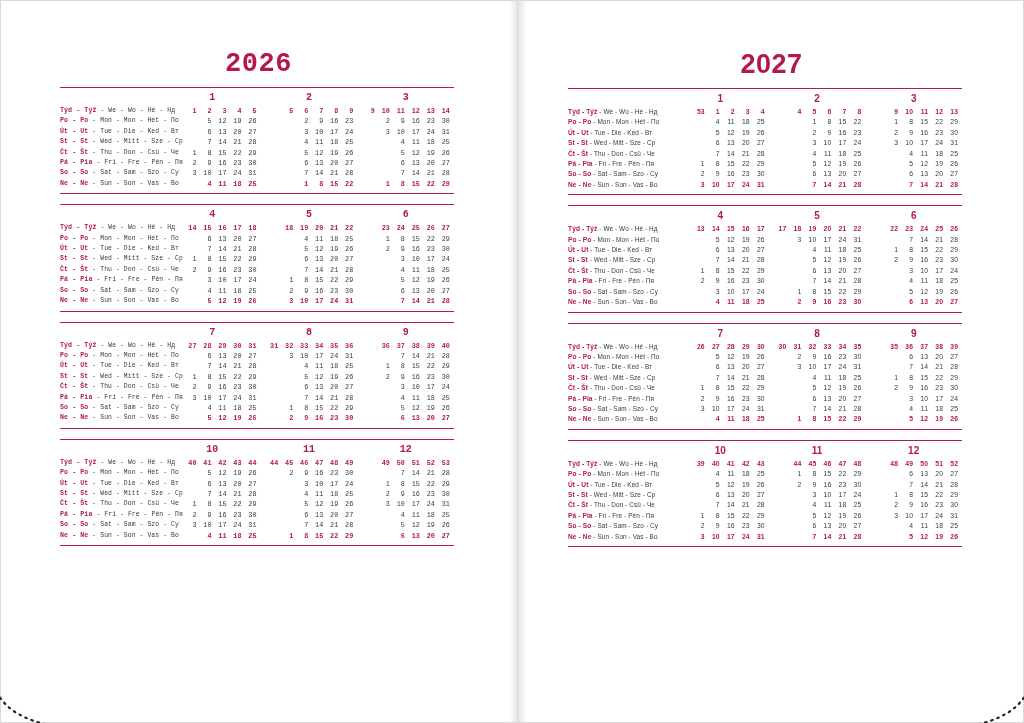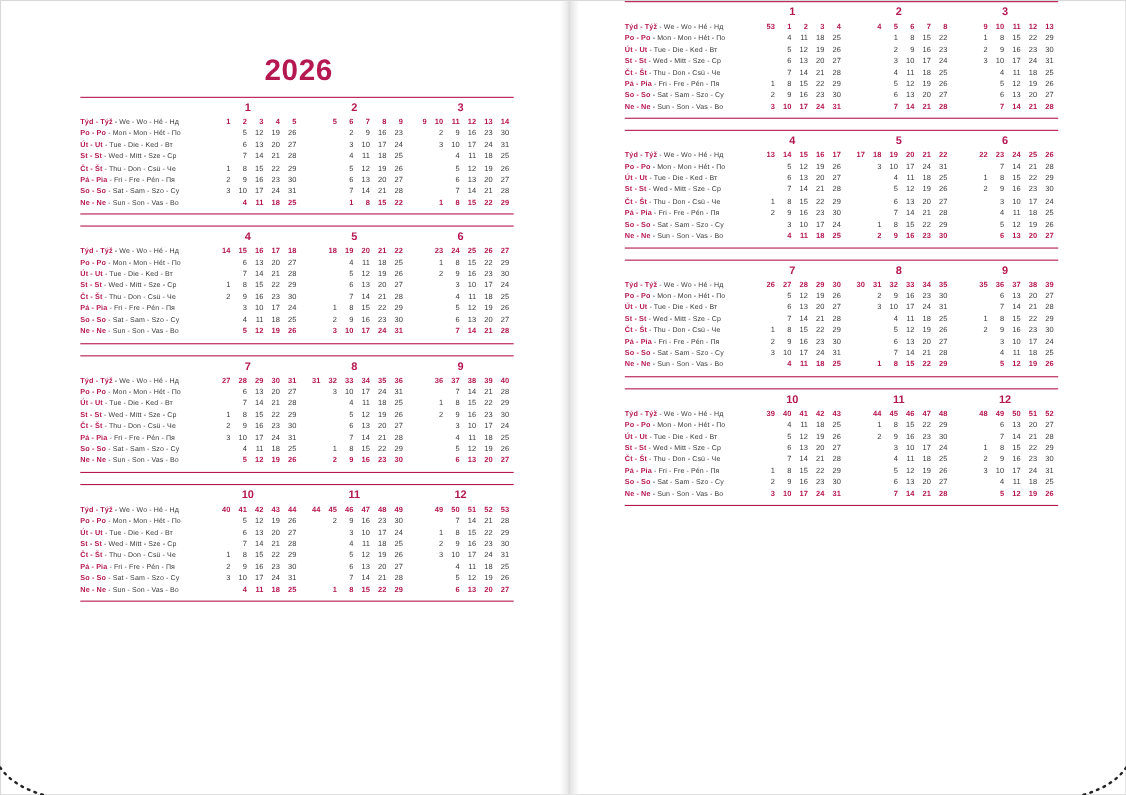--- a/index.html
+++ b/index.html
@@ -21,21 +21,21 @@
     position:absolute;top:0;bottom:0;left:508px;width:18px;
     background:linear-gradient(to right,#ffffff 0%,#f2f2f2 25%,#e2e2e2 50%,#f2f2f2 75%,#ffffff 100%);
   }
   .gutter-line{
     position:absolute;top:0;bottom:0;left:516px;width:1px;background:#dcdcdc;
   }
   .page{
     position:absolute;top:0;bottom:0;
     box-sizing:border-box;
   }
-  .page.left{left:16px;width:509px;}
+  .page.left{left:3px;width:509px;font-family:Liberation Mono, monospace;}
   .page.right{left:517px;width:507px;}
 
   .year{
     text-align:center;
     color:#b5184f;
     font-weight:bold;
     font-size:27px;
     letter-spacing:0.5px;
     margin-top:48px;
     margin-bottom:8px;
@@ -1163,20 +1163,21 @@
             </div>
           </div>
         </div>
       </div>
   </div>
 
   <div class="gutter"></div>
   <div class="gutter-line"></div>
 
   <div class="page right">
+    <div class="year">2027</div>
     <div class="cal">
         <div class="block">
           <div class="mrow">
             <div class="labels"></div>
             <div class="mcol">
               <div class="mnum">1</div>
             </div>
             <div class="mcol">
               <div class="mnum">2</div>
             </div>

